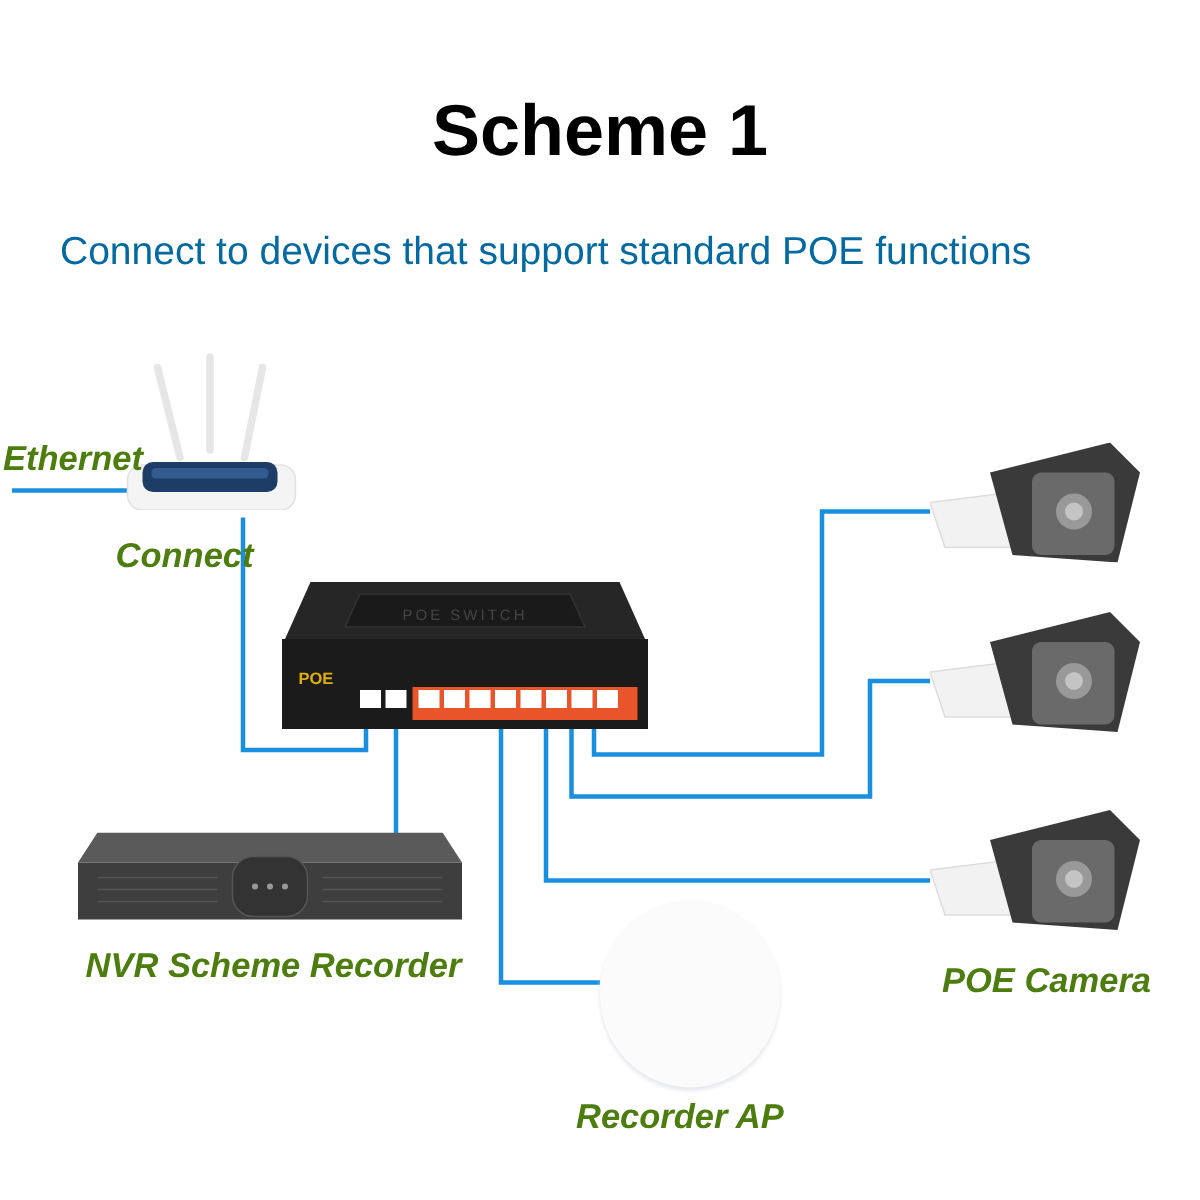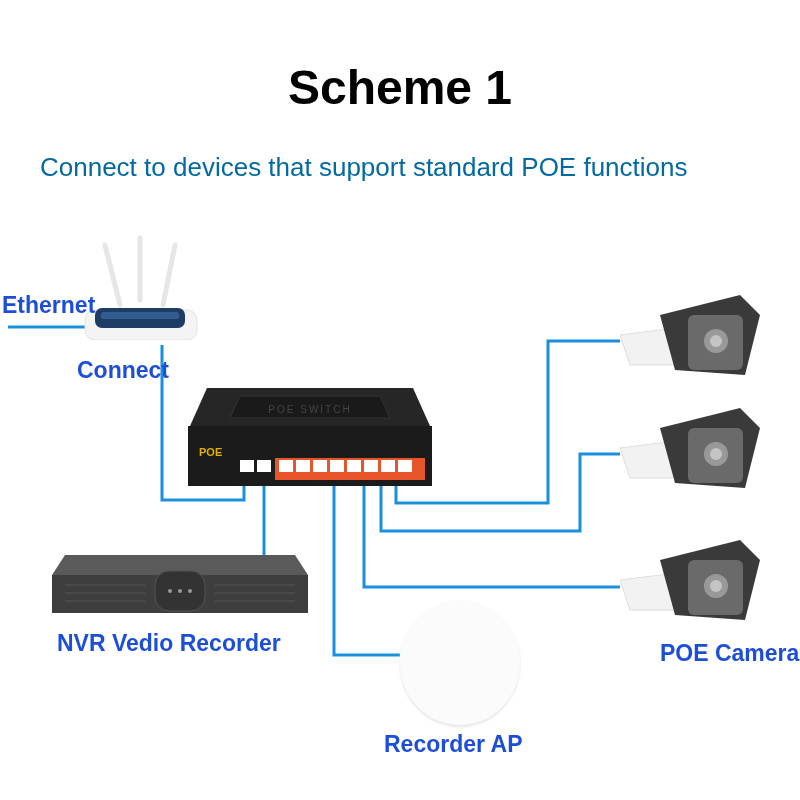--- a/index.html
+++ b/index.html
@@ -1,19 +1,19 @@
 <!DOCTYPE html>
 <html><head>
 <meta charset="utf-8">
 <style>
   html,body{margin:0;padding:0;background:#fff;}
   body{width:800px;height:800px;position:relative;overflow:hidden;font-family:"Liberation Sans",sans-serif;}
   .title{position:absolute;left:0;width:800px;top:60px;text-align:center;font-size:48px;font-weight:bold;color:#000;}
   .subtitle{position:absolute;left:40px;top:152px;font-size:26px;color:#0369a1;white-space:nowrap;}
-  .label{position:absolute;color:#1d4ed8;font-weight:bold;font-size:23px;white-space:nowrap;}
+  .label{position:absolute;color:#4d7c0f;font-weight:bold;font-size:23px;white-space:nowrap;font-style:italic;}
   svg.wires{position:absolute;left:0;top:0;}
   .dev{position:absolute;}
 </style>
 </head>
 <body>
 
 <div class="title">Scheme 1</div>
 <div class="subtitle">Connect to devices that support standard POE functions</div>
 
 <svg class="wires" width="800" height="800">
@@ -71,21 +71,21 @@
     </g>
   <g stroke="#555">
       <line x1="15" y1="30" x2="95" y2="30"></line>
       <line x1="15" y1="38" x2="95" y2="38"></line>
       <line x1="15" y1="46" x2="95" y2="46"></line>
   <line x1="165" y1="30" x2="245" y2="30"></line>
       <line x1="165" y1="38" x2="245" y2="38"></line>
       <line x1="165" y1="46" x2="245" y2="46"></line>
     </g>
 </svg>
-<div class="label" style="left:57px;top:630px">NVR Vedio Recorder</div>
+<div class="label" style="left:57px;top:630px">NVR Scheme Recorder</div>
 
 <div class="dev" style="left:400px;top:600px;width:120px;height:125px;border-radius:50%;background:#fbfbfc;box-shadow:0 2px 3px #e4e6ea;"></div>
 <div class="label" style="left:384px;top:731px">Recorder AP</div>
 
 <svg class="dev" style="left:620px;top:295px" width="150" height="80">
   <polygon points="0,40 80,30 80,70 10,70" fill="#f2f2f2" stroke="#ddd"></polygon>
   <polygon points="40,20 120,0 140,20 125,80 55,75" fill="#3a3a3a"></polygon>
   <rect x="68" y="20" width="55" height="55" rx="6" fill="#6a6a6a"></rect>
   <circle cx="96" cy="46" r="12" fill="#999"></circle>
     <circle cx="96" cy="46" r="6" fill="#c4c4c4"></circle>
@@ -97,13 +97,13 @@
   <circle cx="96" cy="46" r="12" fill="#999"></circle>
     <circle cx="96" cy="46" r="6" fill="#c4c4c4"></circle>
 </svg>
 <svg class="dev" style="left:620px;top:540px" width="150" height="80">
   <polygon points="0,40 80,30 80,70 10,70" fill="#f2f2f2" stroke="#ddd"></polygon>
   <polygon points="40,20 120,0 140,20 125,80 55,75" fill="#3a3a3a"></polygon>
   <rect x="68" y="20" width="55" height="55" rx="6" fill="#6a6a6a"></rect>
   <circle cx="96" cy="46" r="12" fill="#999"></circle>
     <circle cx="96" cy="46" r="6" fill="#c4c4c4"></circle>
 </svg>
-<div class="label" style="left:660px;top:640px">POE Camera</div>
+<div class="label" style="left:628px;top:640px">POE Camera</div>
 
 </body></html>

